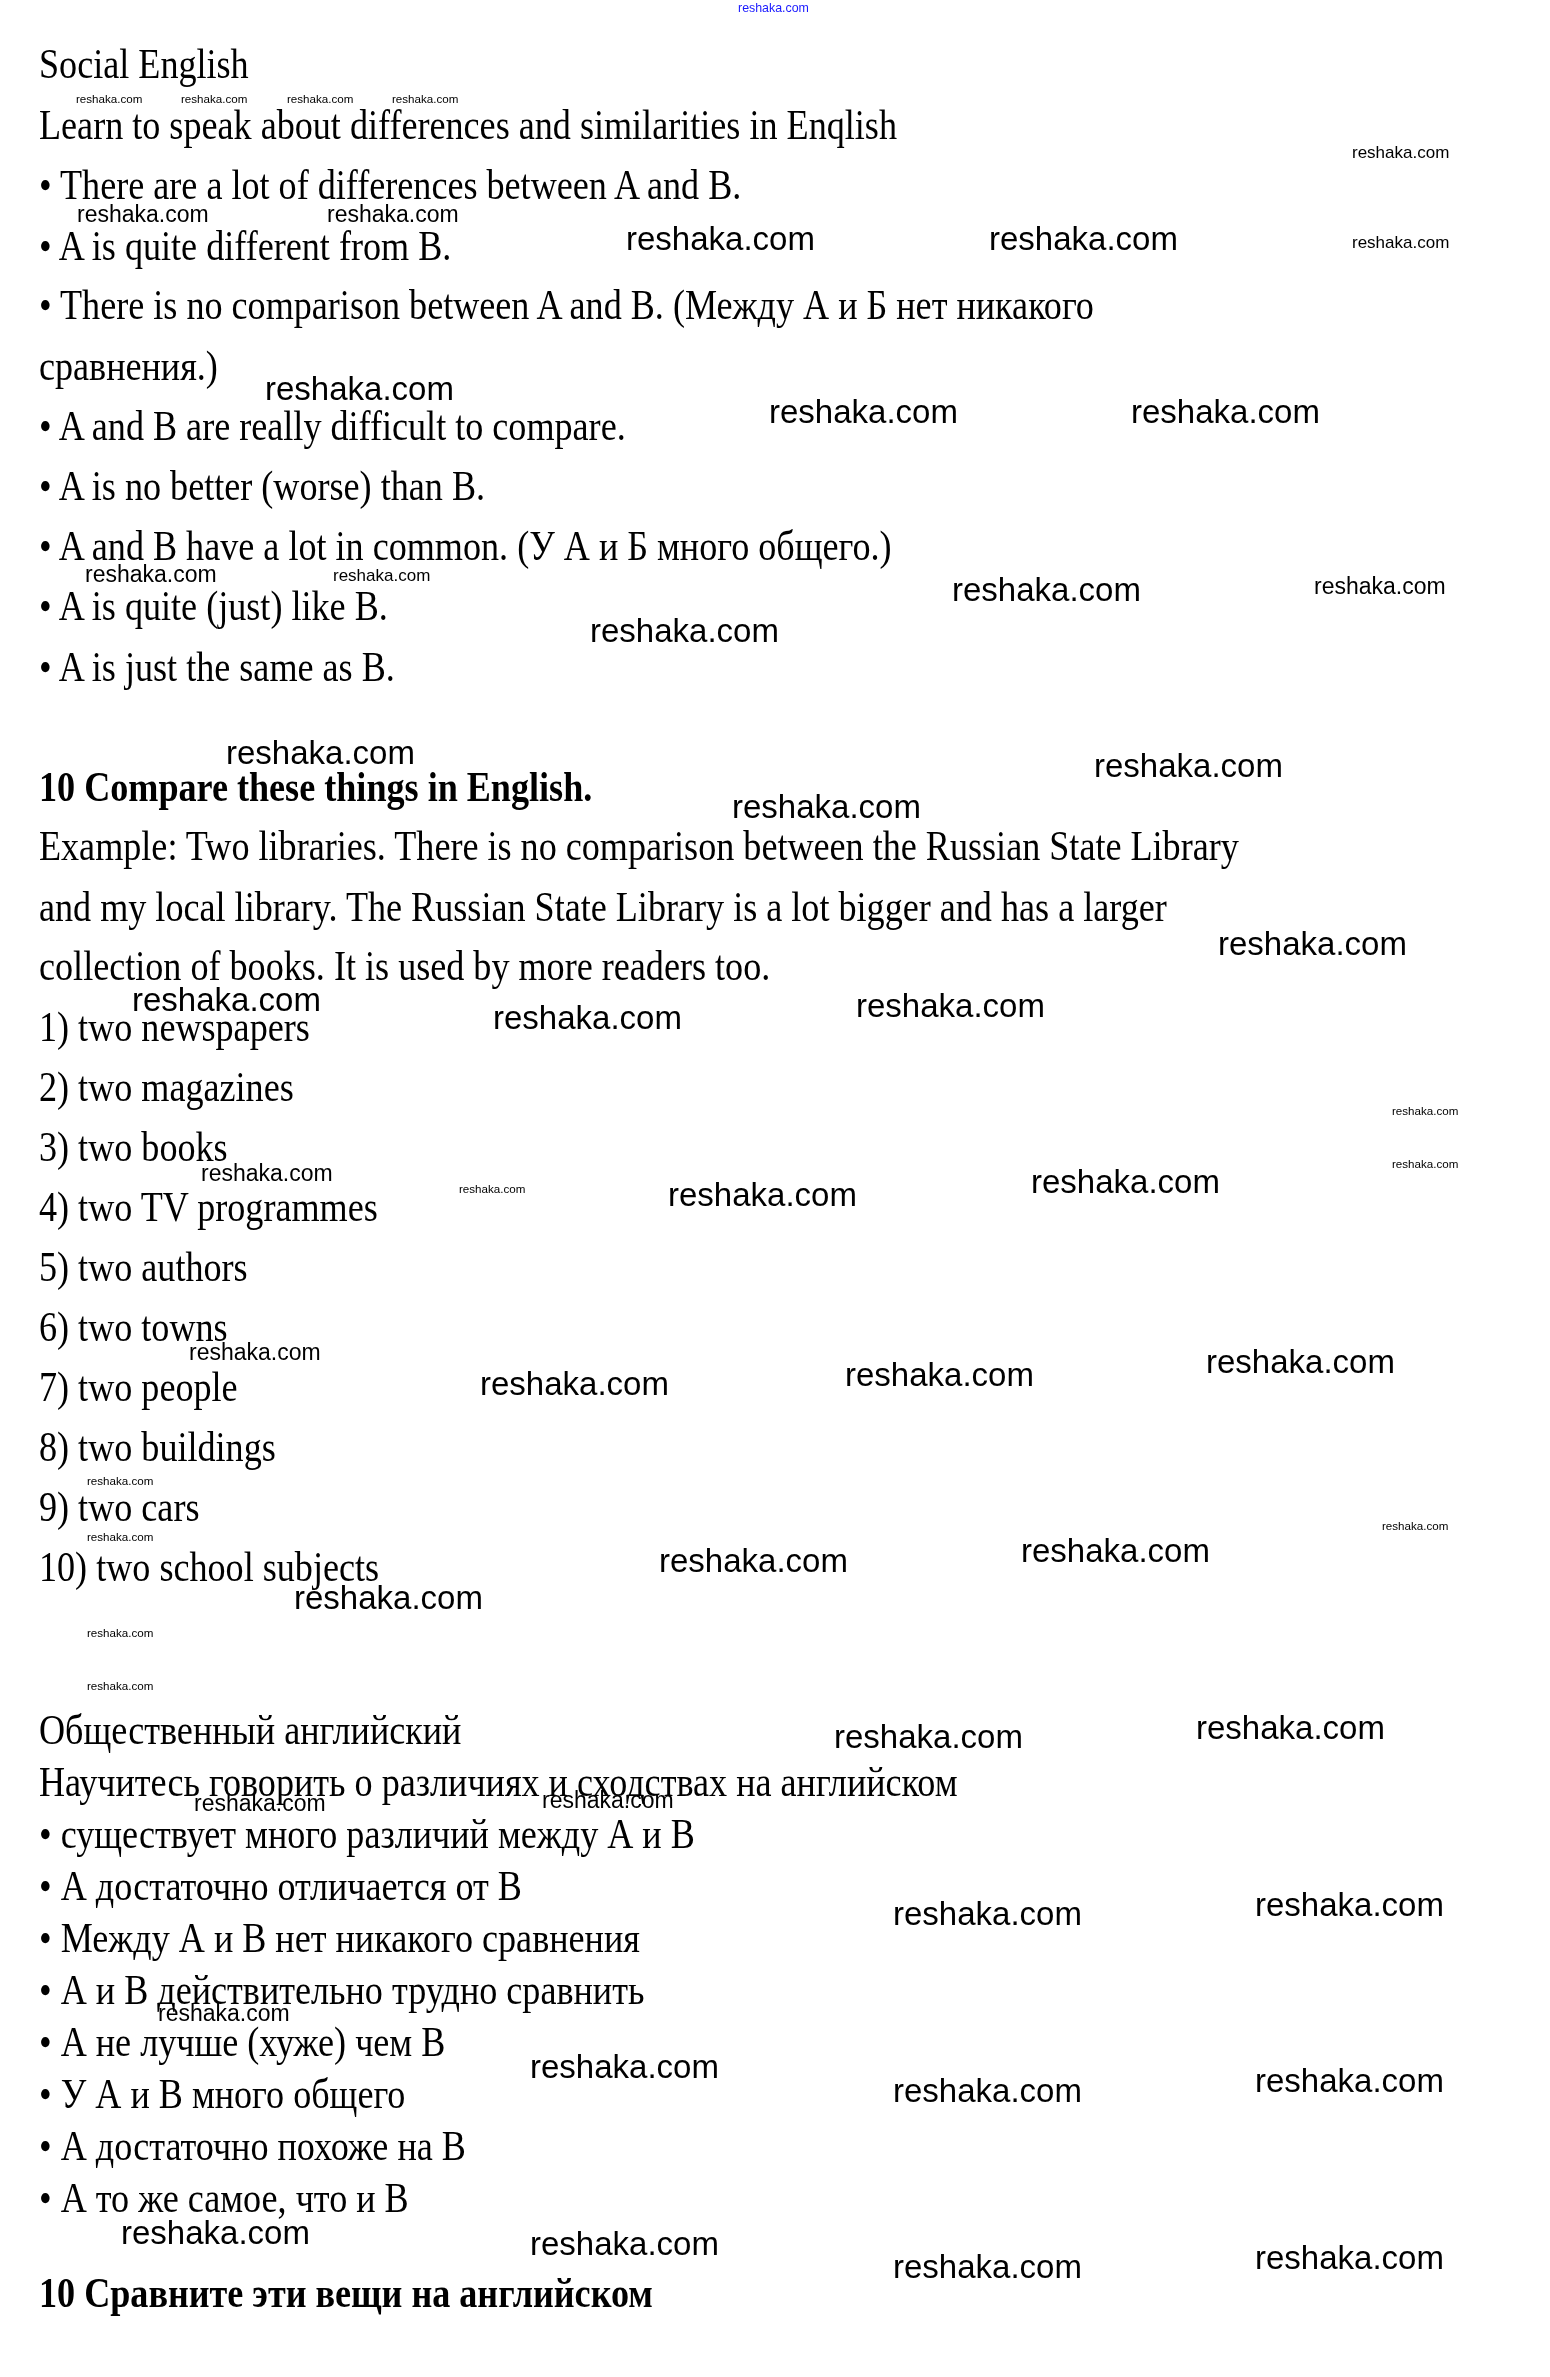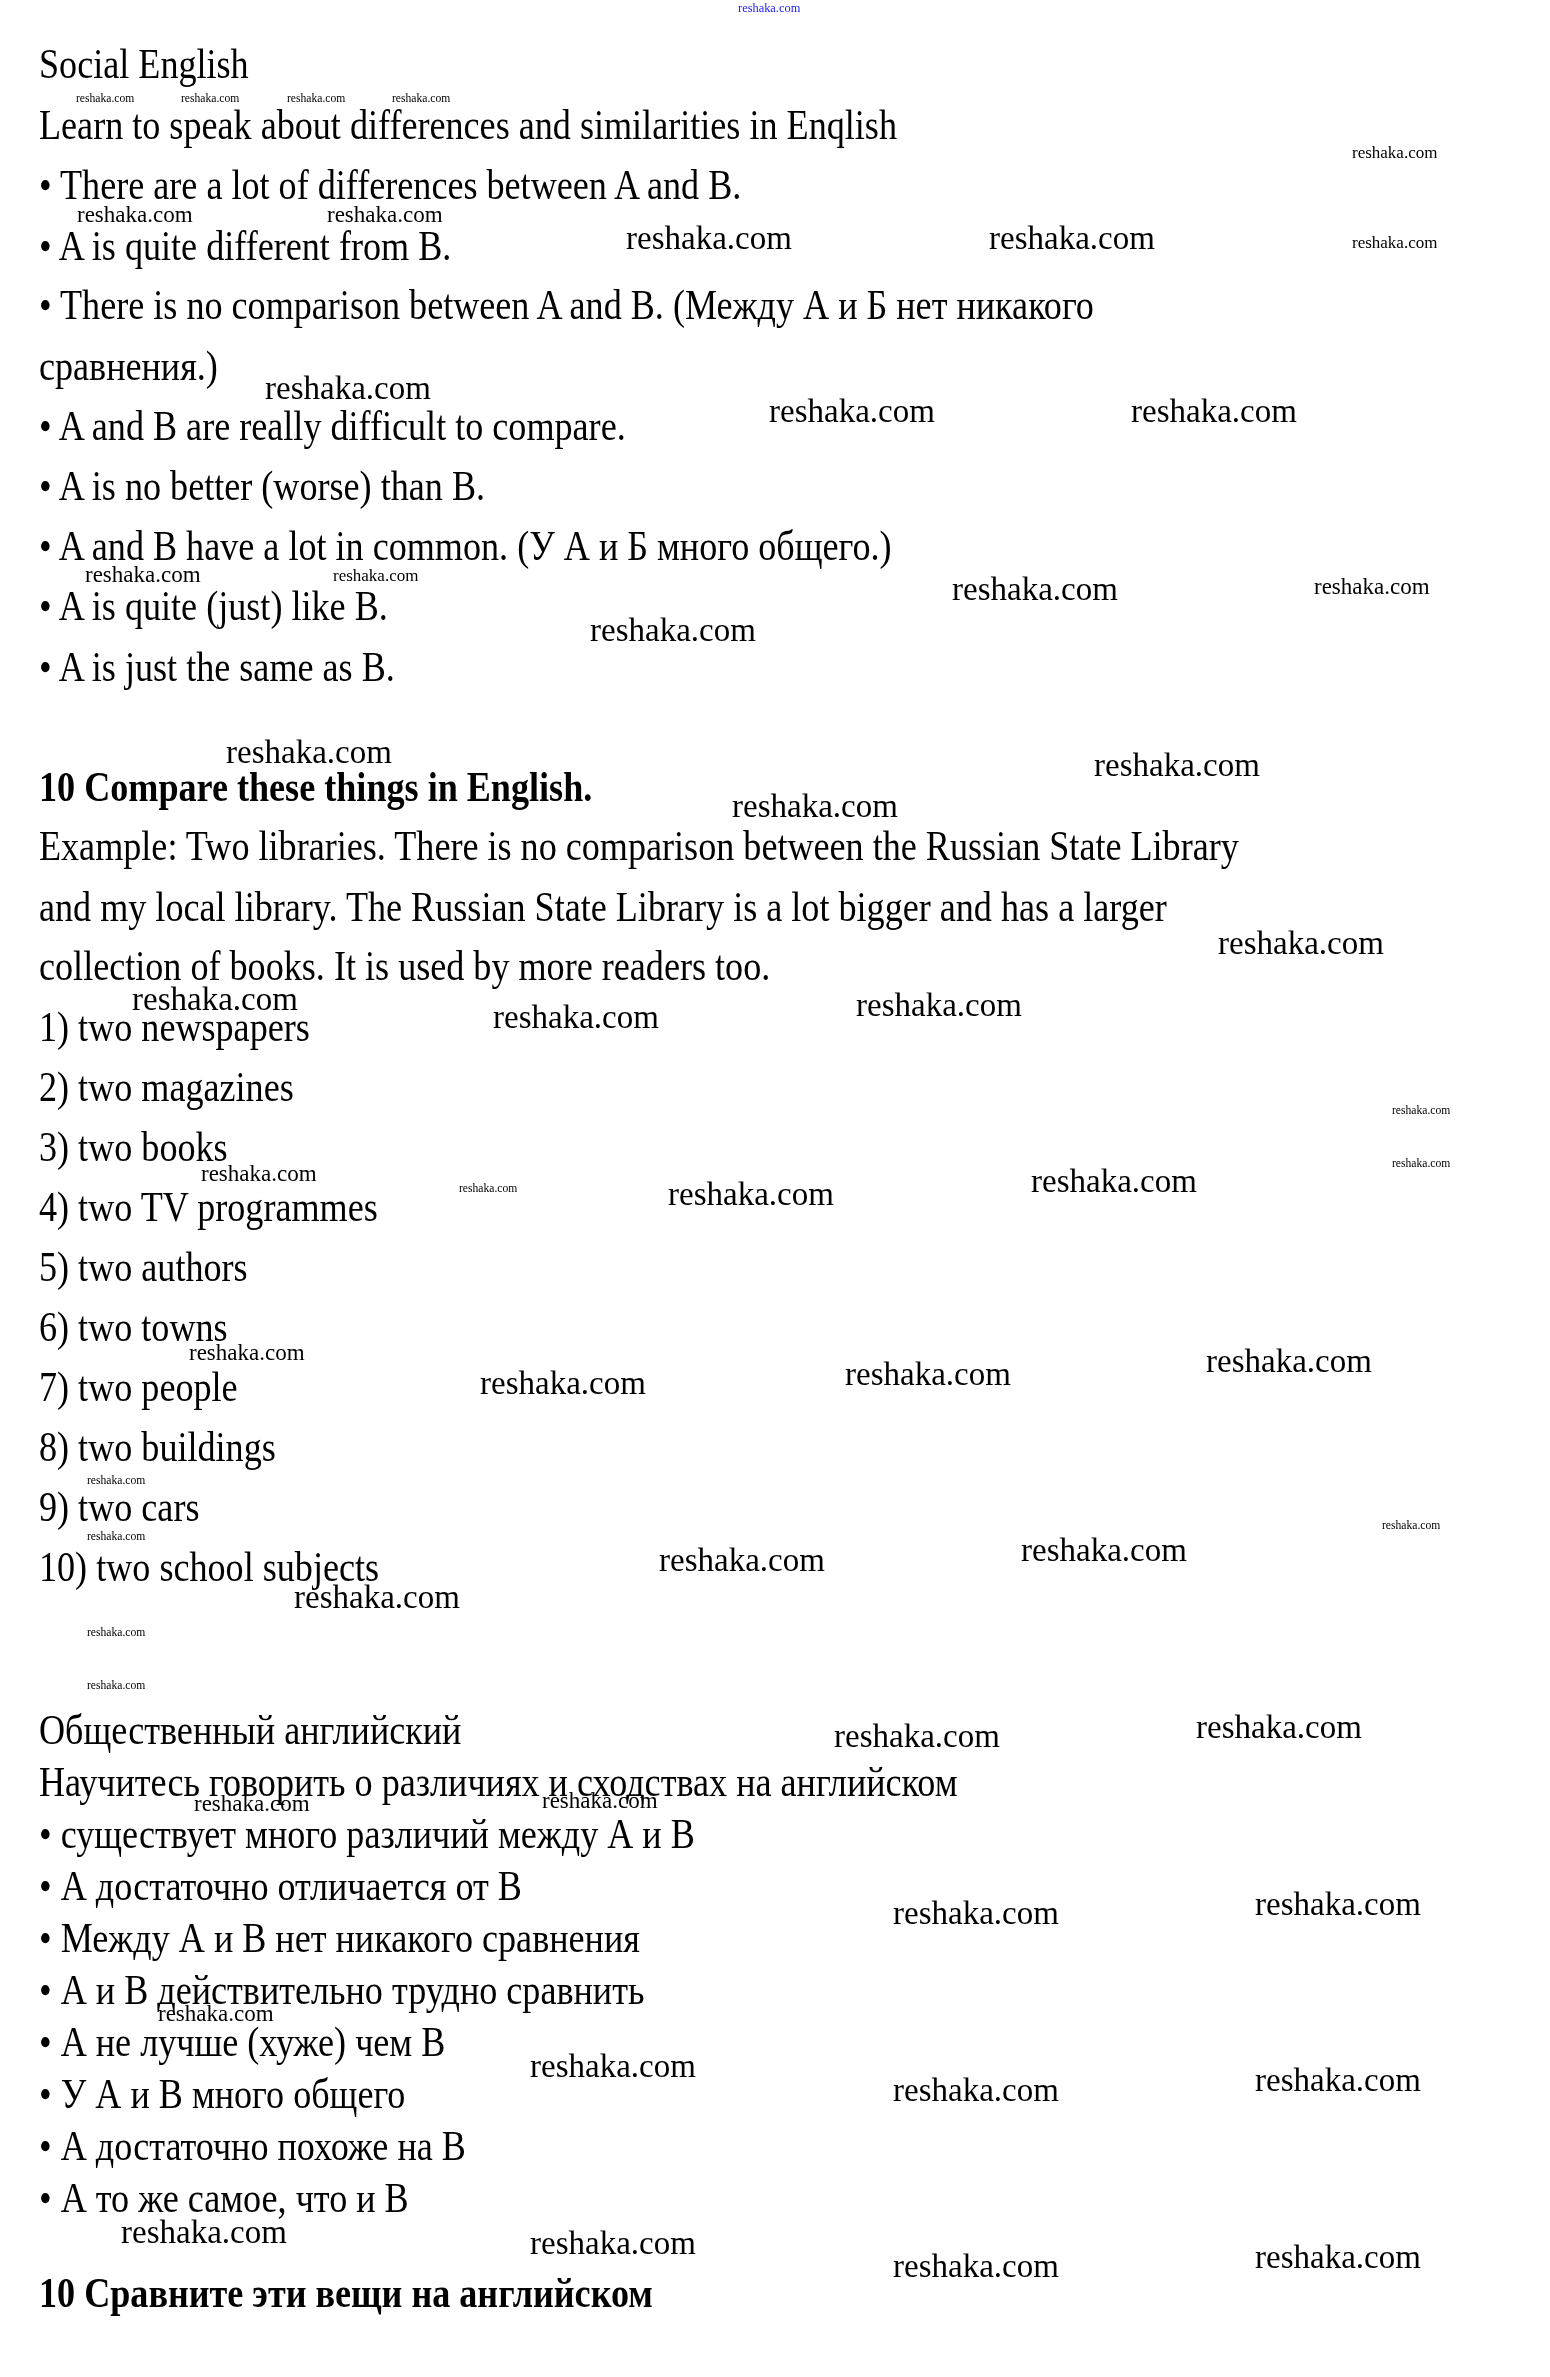--- a/index.html
+++ b/index.html
@@ -6,21 +6,21 @@
   body { width:1551px; height:2377px; position:relative; overflow:hidden; }
   .page { position:absolute; left:0; top:0; width:1551px; height:2377px; }
   .line {
     position:absolute; left:39px;
     font-family:"Liberation Serif","DejaVu Serif",serif;
     font-size:42px; color:#000; white-space:nowrap; line-height:1;
     transform-origin:left top;
   }
   .bold { font-weight:bold; }
   .wm {
-    position:absolute; font-family:Liberation Serif, serif;
+    position:absolute; font-family:Liberation Sans, sans-serif;
     color:#000; white-space:nowrap; line-height:1;text-align:right;
   }
   .wm-big { font-size:33px; }
   .wm-mid { font-size:23px; }
   .wm-small { font-size:17px; }
   .wm-tiny { font-size:11.6px; }
   .wm-top { font-size:12.4px; color:#1a1aff; }
 </style>
 </head>
 <body>

